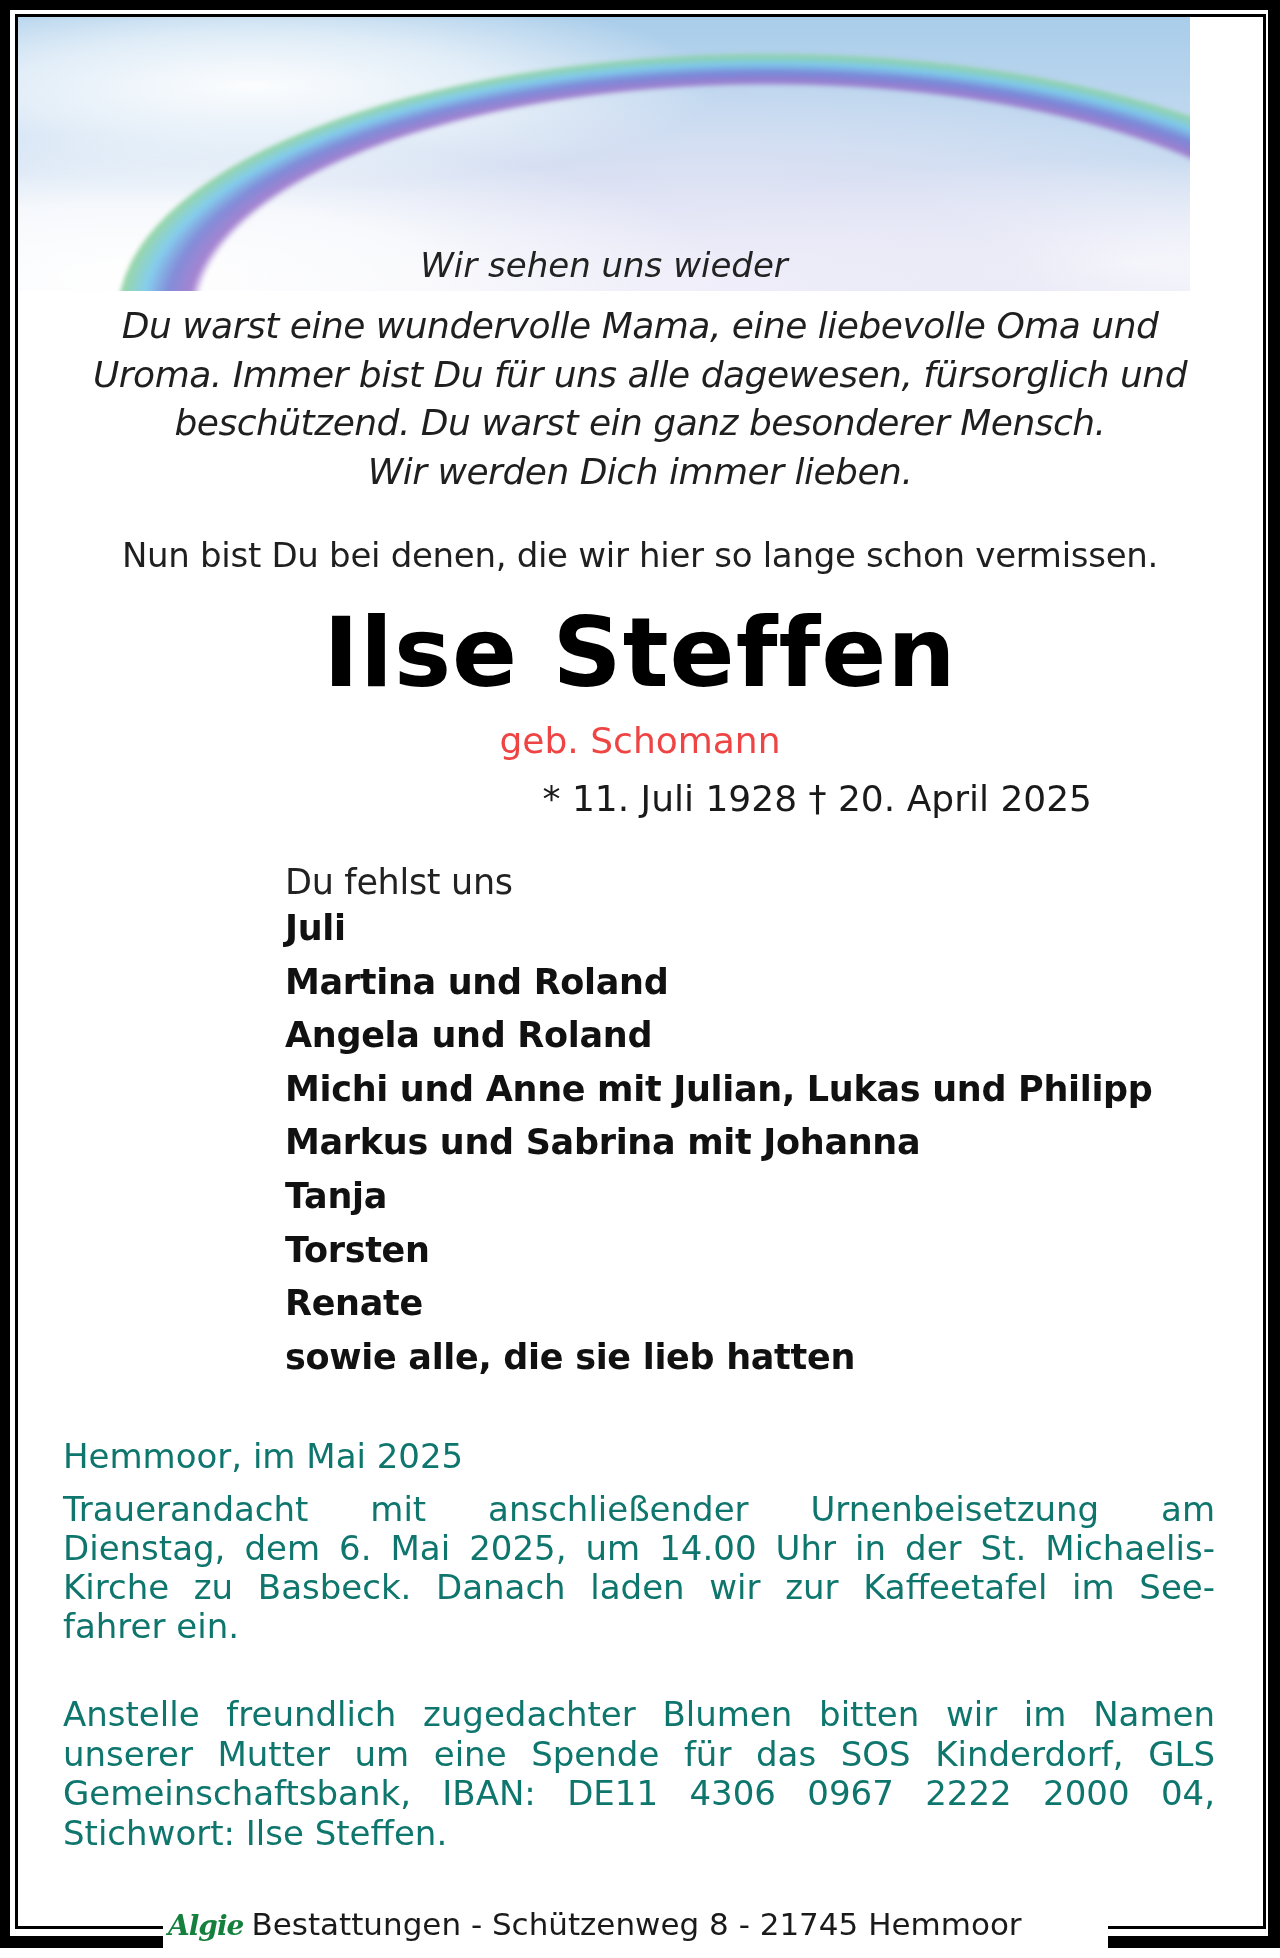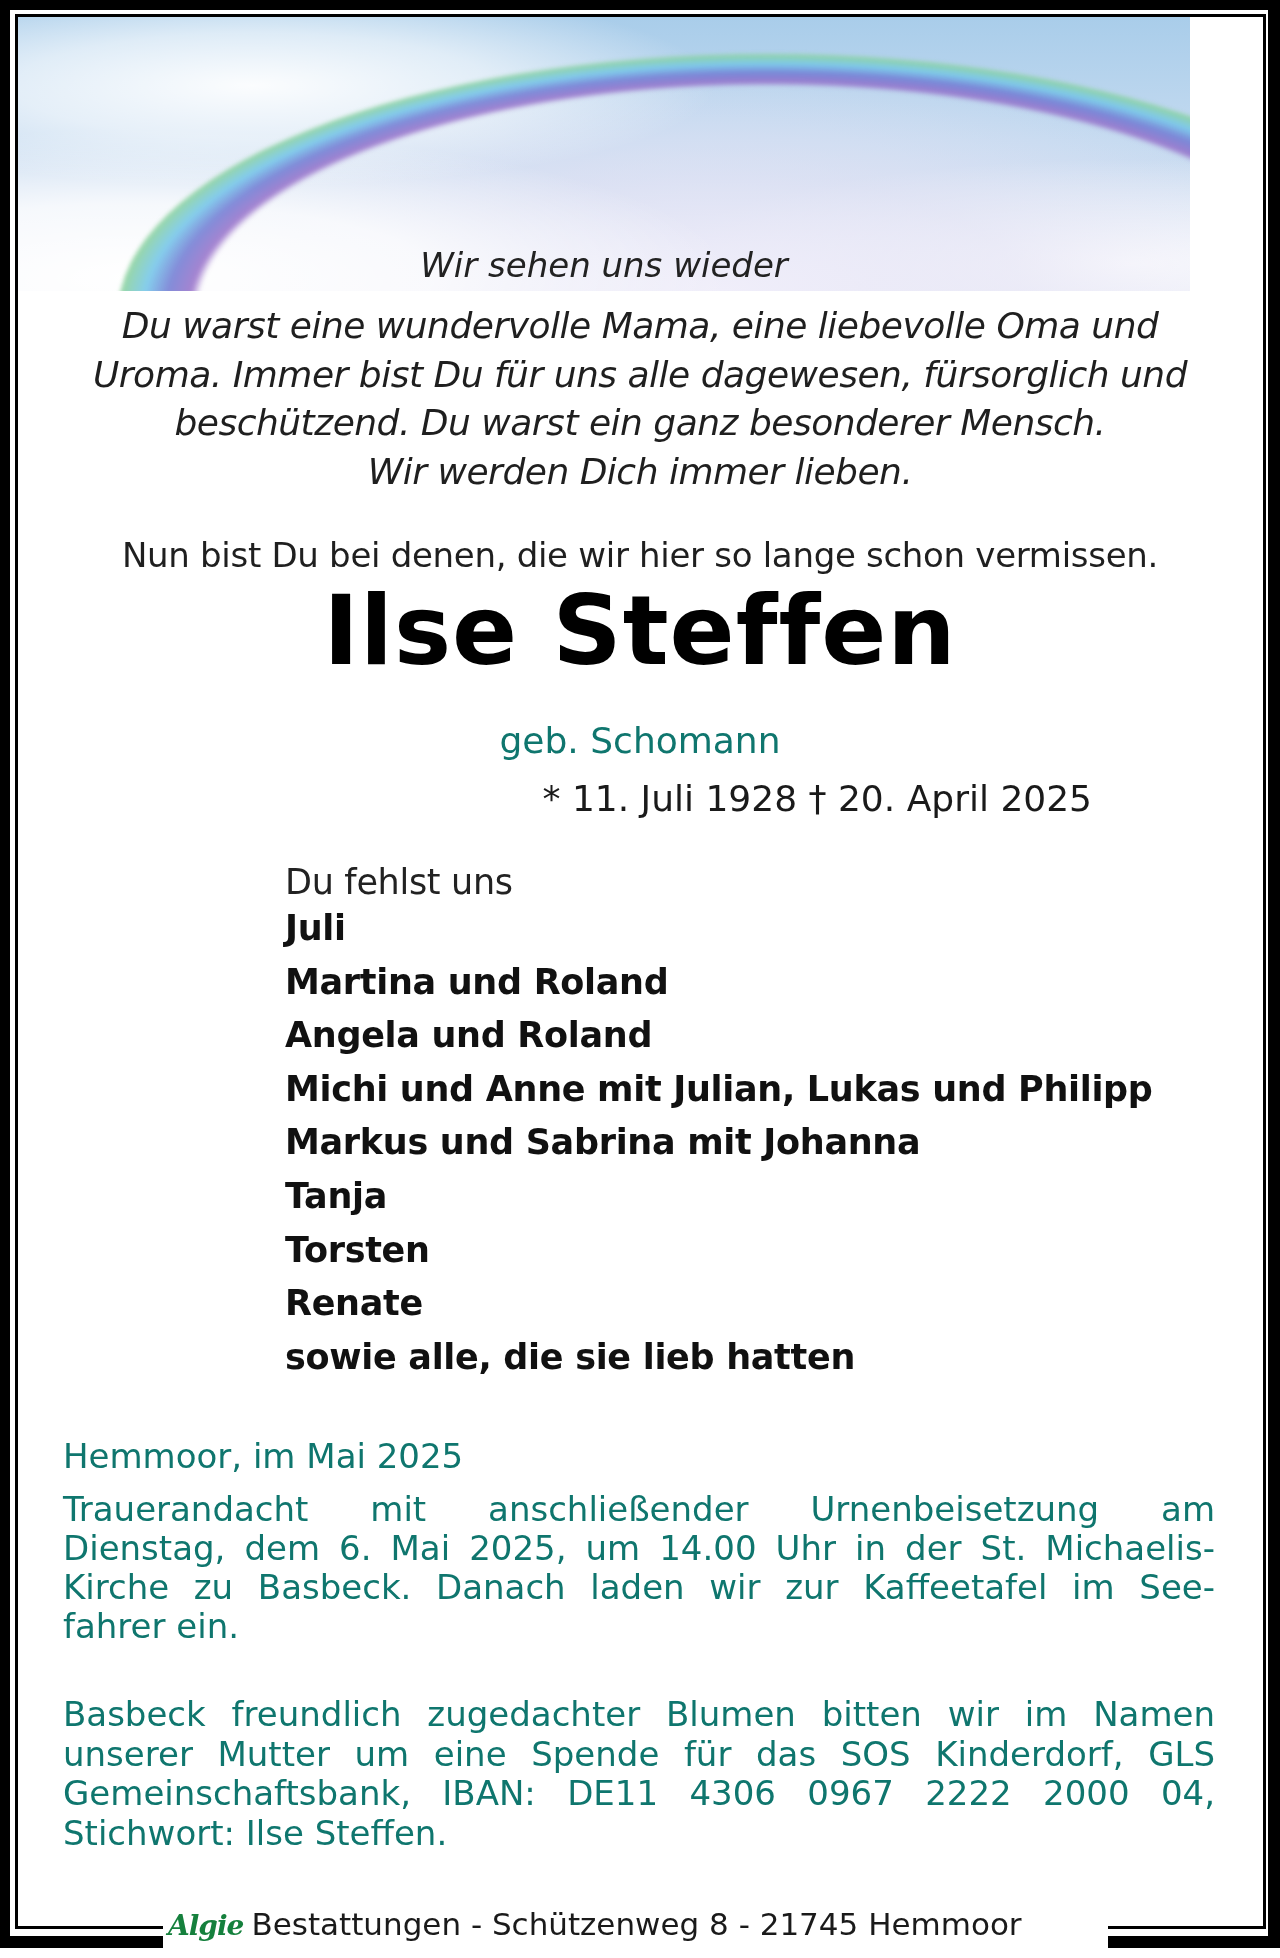--- a/index.html
+++ b/index.html
@@ -36,23 +36,23 @@
     filter: blur(2px); }
   .motto { position: absolute; left: 0; width: 100%; top: 228px; text-align: center;
            font-family: "DejaVu Sans", sans-serif; font-style: italic; font-size: 34px; color: #222; }
 
   
   .poem { position: absolute; left: 30px; width: 1220px; top: 302px; text-align: center;
           font-style: italic; font-size: 36px; line-height: 48.5px; color: #1f1f1f; letter-spacing: -0.5px; }
   .poem div { white-space: nowrap; }
   .intro { position: absolute; left: 30px; width: 1220px; top: 535px; text-align: center;
            font-size: 34px; color: #1f1f1f; letter-spacing: -0.3px; }
-  .name { position: absolute; left: 0; width: 1280px; top: 576px; text-align: center;
+  .name { position: absolute; left: 0; width: 1280px; top: 598px; text-align: center;
           font-size: 96px; font-weight: bold; color: #000; letter-spacing: 1px; line-height: 110px; }
-  .maiden { position: absolute; left: 0; width: 1280px; top: 720px; text-align: center; font-size: 36px; color: #0f766e; }
+  .maiden { position: absolute; left: 0; width: 1280px; top: 720px; text-align: center; font-size: 36px; color: #ef4444; }
   .dates { position: absolute; left: 0; width: 1092px; top: 778px; text-align: right; font-size: 36px; color: #1a1a1a; }
 
   .mourners { position: absolute; left: 285px; top: 862px; }
   .mourners-intro { font-size: 35px; color: #222; letter-spacing: -0.3px; }
   .mourner { font-size: 35px; font-weight: bold; color: #111; line-height: 53.6px; letter-spacing: -0.3px; white-space: nowrap; }
 
   .bottom-text { position: absolute; left: 63px; width: 1152px; font-size: 34px; color: #0f766e; }
   .place-date { top: 1436px; }
   .service { top: 1490px; line-height: 39px; text-align: justify; text-align-last: left; }
   .donation { top: 1695px; line-height: 39.5px; text-align: justify; text-align-last: left; }
@@ -110,21 +110,21 @@
 <div class="bottom-text place-date">Hemmoor, im Mai 2025</div>
 
 <div class="bottom-text service">
   <span class="line">Trauerandacht mit anschließender Urnenbeisetzung am</span>
   <span class="line">Dienstag, dem 6. Mai 2025, um 14.00 Uhr in der St. Michaelis-</span>
   <span class="line">Kirche zu Basbeck. Danach laden wir zur Kaffeetafel im See-</span>
   <span class="line last">fahrer ein.</span>
 </div>
 
 <div class="bottom-text donation">
-  <span class="line">Basbeck freundlich zugedachter Blumen bitten wir im Namen</span>
+  <span class="line">Anstelle freundlich zugedachter Blumen bitten wir im Namen</span>
   <span class="line">unserer Mutter um eine Spende für das SOS Kinderdorf, GLS</span>
   <span class="line">Gemeinschaftsbank, IBAN: DE11 4306 0967 2222 2000 04,</span>
   <span class="line last">Stichwort: Ilse Steffen.</span>
 </div>
 
 <div class="footer">
   <span class="footer-logo">Algie</span>
   <span>Bestattungen - Schützenweg 8 - 21745 Hemmoor</span>
 </div>
 

